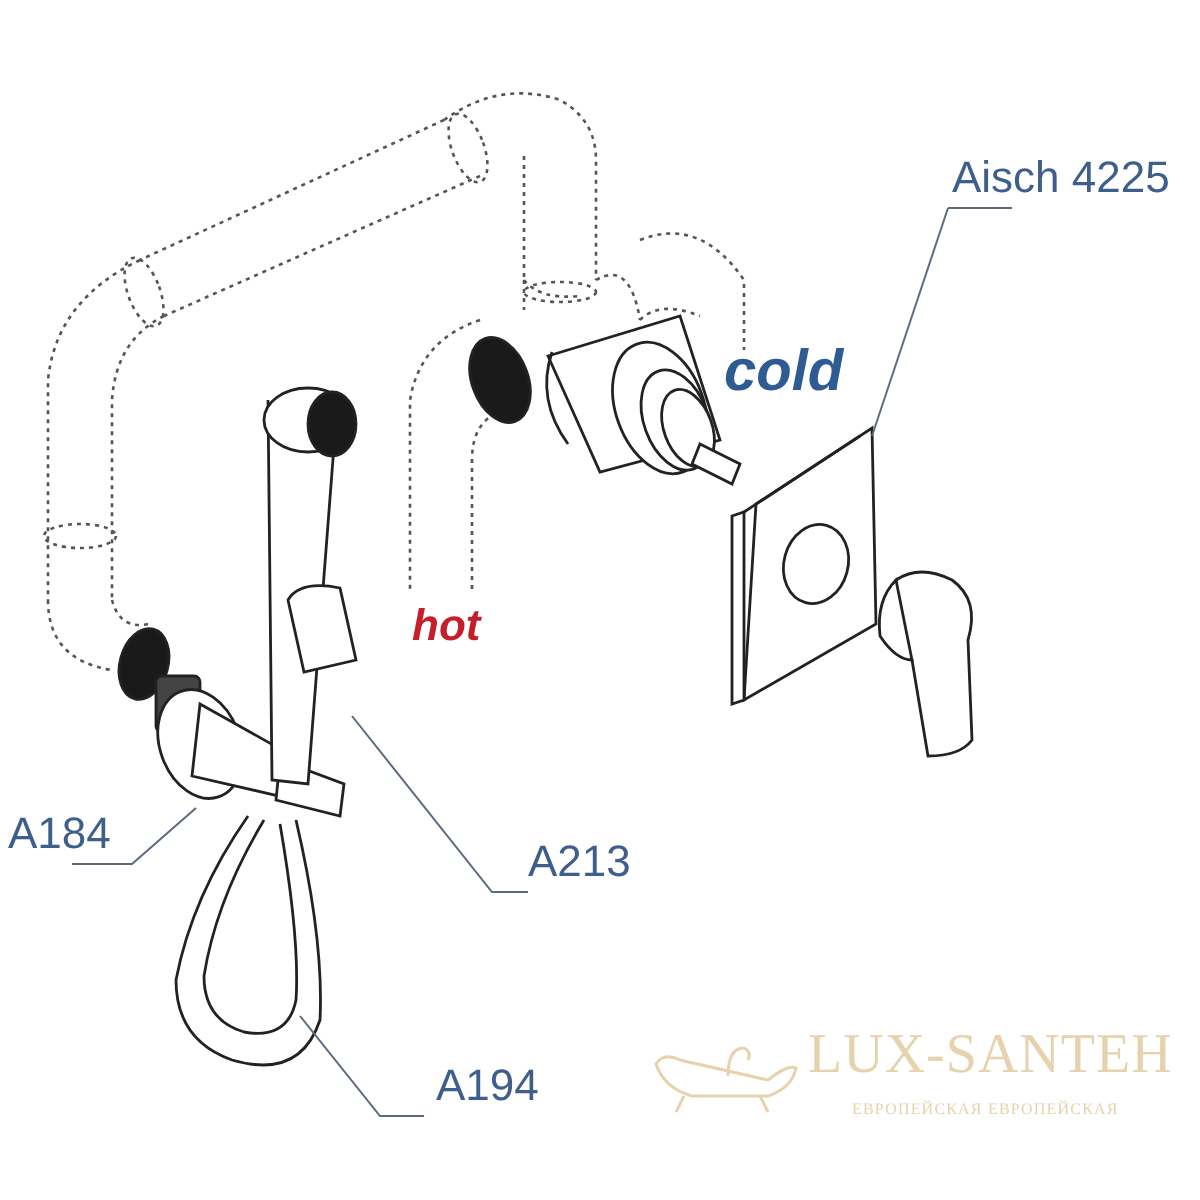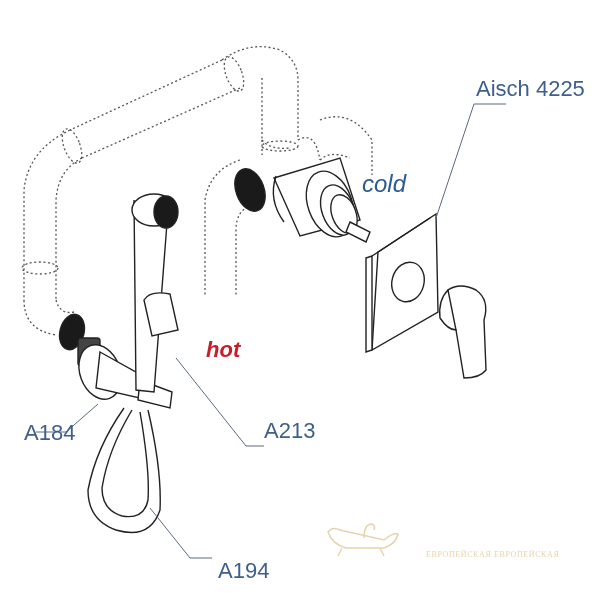--- a/index.html
+++ b/index.html
@@ -1,19 +1,19 @@
 <!DOCTYPE html>
 <html><head>
 <meta charset="utf-8">
 <style>
   html, body { margin:0; padding:0; background:#ffffff; }
   body { width:600px; height:600px; position:relative; overflow:hidden; font-family:"Liberation Sans", sans-serif; }
   svg.diagram { position:absolute; left:0; top:0; width:600px; height:600px; }
   .lbl { position:absolute; font-family:"Liberation Sans", sans-serif; color:#3e5e8c; font-size:22px; line-height:1; white-space:nowrap; }
-  .lbl-cold { font-weight:normal; font-style:italic; font-size:24px; color:#2f5b93; }
+  .lbl-cold { font-weight:bold; font-style:italic; font-size:29px; color:#2f5b93; }
   .lbl-hot  { font-weight:bold; font-style:italic; font-size:22px; color:#c41f2b; }
   .wm { position:absolute; left:318px; top:508px; width:280px; height:60px; }
   .wm-title { position:absolute; left:86px; top:4px; font-family:"Liberation Serif", serif; font-size:28px; color:#e6d3ad; letter-spacing:0.5px; white-space:nowrap; }
   .wm-sub { position:absolute; left:108px; top:42px; font-family:"Liberation Serif", serif; font-size:8px; color:#e6d3ad; letter-spacing:0.6px; white-space:nowrap; }
 </style>
 </head>
 <body>
 
 <svg class="diagram" viewBox="0 0 600 600" xmlns="http://www.w3.org/2000/svg">
 
@@ -88,27 +88,28 @@
     <path d="M474 104 L506 104"></path>
     <path d="M474 104 L436 218"></path>
     <path d="M36 432 L66 432 L98 404"></path>
     <path d="M264 446 L246 446 L176 358"></path>
     <path d="M212 558 L190 558 L150 508"></path>
   </g>
 </svg>
 
 <span class="lbl" style="left:476px;top:78px;">Aisch 4225</span>
 <span class="lbl lbl-cold" style="left:362px;top:172px;">cold</span>
-<span class="lbl lbl-hot" style="left:206px;top:302px;margin-top:37px;">hot</span>
-<span class="lbl" style="left:24px;top:406px;margin-top:16px;">A184</span>
+<span class="lbl lbl-hot" style="left:206px;top:302px;">hot</span>
+<span class="lbl" style="left:4px;top:406px;">A184</span>
 <span class="lbl" style="left:264px;top:420px;">A213</span>
-<span class="lbl" style="left:218px;top:560px;">A194</span>
+<span class="lbl" style="left:218px;top:532px;">A194</span>
 
 <div class="wm">
   <svg style="position:absolute;left:6px;top:10px;" width="78" height="40" viewBox="0 0 78 40">
     <g fill="none" stroke="#e6d3ad" stroke-width="1.5">
       <path d="M4 14 Q8 8 16 12 L60 22 Q70 14 74 16 Q72 26 60 30 L22 30 Q8 26 4 14 Z"></path>
       <path d="M40 20 Q40 6 48 6 Q52 8 50 12"></path>
       <path d="M18 30 L14 38 M56 30 L60 38"></path>
     </g>
   </svg>
+  <span class="wm-title">LUX-SANTEH</span>
   <span class="wm-sub">ЕВРОПЕЙСКАЯ ЕВРОПЕЙСКАЯ</span>
 </div>
 
 </body></html>

